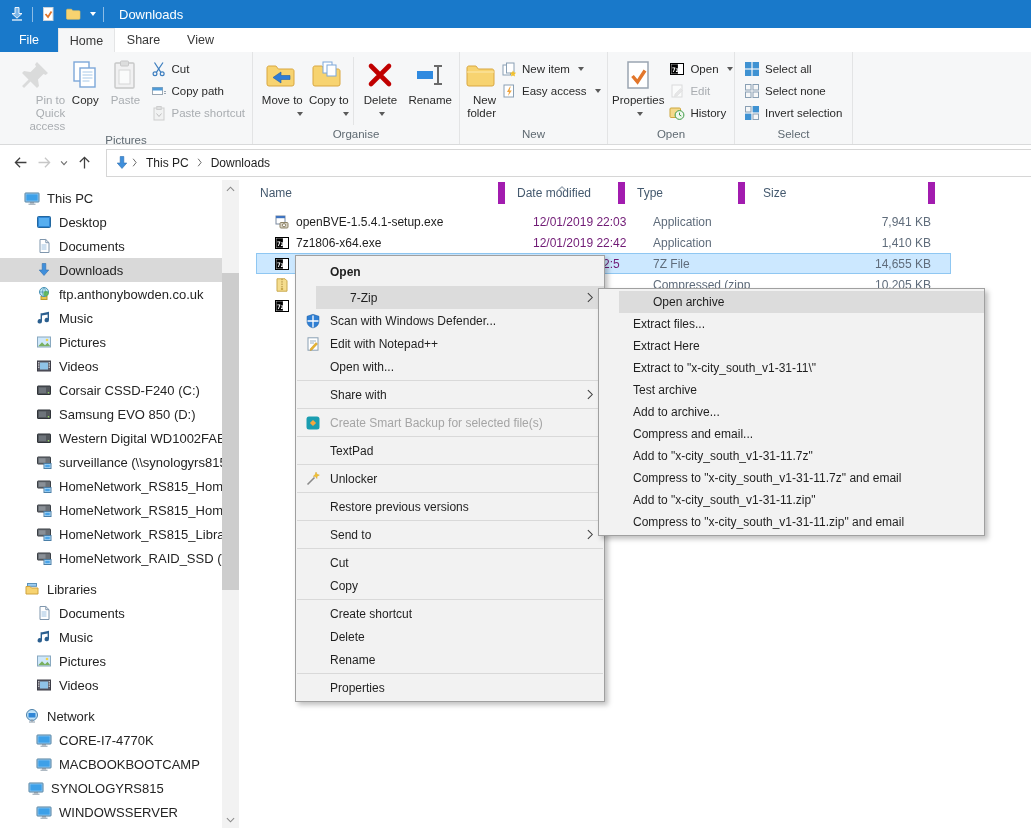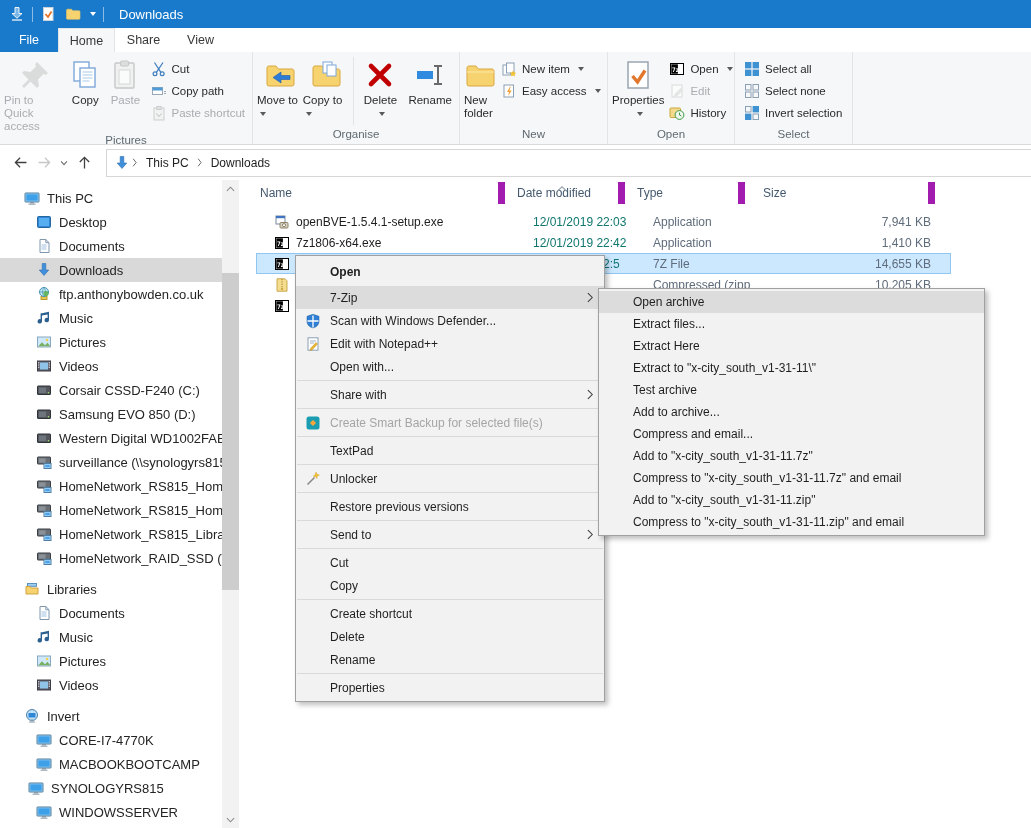--- a/index.html
+++ b/index.html
@@ -19,21 +19,21 @@
   .tabrow{position:absolute;top:28px;left:0;right:0;height:24px;background:#fff;display:flex;}
   .tab{height:24px;display:flex;align-items:center;justify-content:center;font-size:12.5px;color:#383838;width:57px;box-sizing:border-box;}
   .tab-file{background:#1979ca;color:#fff;width:58px;}
   .tab.active{background:#f6f7f8;border:1px solid #e4e5e6;border-bottom:none;}
 
   
   .ribbon{position:absolute;top:52px;left:0;right:0;height:93px;background:#f6f7f8;border-bottom:1px solid #d9dadb;display:flex;box-sizing:border-box;}
   .rgroup{height:100%;border-right:1px solid #e3e4e5;display:flex;flex-direction:column;box-sizing:border-box;flex:none;}
   .rbody{flex:1;display:flex;align-items:flex-start;padding:3px 2px 0 4px;}
   .rlabel{height:17px;text-align:center;font-size:11.5px;color:#5f6a72;line-height:15px;}
-  .rbig{display:flex;flex-direction:column;align-items:center;text-align:left;font-size:11.5px;
+  .rbig{display:flex;flex-direction:column;align-items:center;text-align:right;font-size:11.5px;
     color:#2a2a2a;line-height:13px;padding-top:2px;width:46px;}
   .rbig .ic32{height:36px;}
   .rbiglbl{margin-top:1px;}
   .rsmallcol{display:flex;flex-direction:column;padding-top:3px;}
   .rsmall{display:flex;align-items:center;gap:5px;height:22px;font-size:11.5px;color:#2a2a2a;padding:0 5px;white-space:nowrap;}
   .caret{display:inline-block;width:0;height:0;border-left:3px solid transparent;border-right:3px solid transparent;border-top:4px solid #5a5a5a;margin-left:3px;vertical-align:middle;}
   .disabled{color:#a9adb1;}
   .disabled svg{filter:grayscale(1);opacity:.5;}
   .rdiv{width:1px;background:#e3e4e5;align-self:stretch;margin:2px 4px;}
   [data-name="ribbon-group-clipboard"]{width:253px;}
@@ -71,32 +71,32 @@
   .fcell{display:flex;align-items:center;border-right:7px solid #a21caf;box-sizing:border-box;position:relative;}
   .fc-name{width:265px;padding-left:20px;}
   .fc-date{width:120px;padding-left:12px;}
   .fc-type{width:120px;padding-left:12px;}
   .fc-size{width:190px;padding-left:18px;}
   .sortmark{position:absolute;top:-2px;left:50%;margin-left:-5px;}
   .frows{position:absolute;top:31px;left:16px;}
   .frow{height:21px;display:flex;align-items:center;width:695px;color:#1e1e1e;box-sizing:border-box;}
   .frow.sel{background:#cce8ff;box-shadow:inset 0 0 0 1px #8fc7f2;}
   .c-name{width:265px;display:flex;align-items:center;gap:6px;padding-left:18px;box-sizing:border-box;white-space:nowrap;overflow:hidden;}
-  .c-date{width:120px;padding-left:12px;box-sizing:border-box;color:#0f766e;white-space:nowrap;}
+  .c-date{width:120px;padding-left:12px;box-sizing:border-box;color:#701a75;white-space:nowrap;}
   .c-type{width:120px;padding-left:12px;box-sizing:border-box;color:#5f6c7b;white-space:nowrap;overflow:hidden;}
   .c-size{width:190px;padding-right:20px;box-sizing:border-box;color:#5f6c7b;text-align:right;white-space:nowrap;}
 
   
   .menu{position:absolute;background:#f2f2f2;border:1px solid #a0a0a0;box-shadow:3px 3px 5px rgba(0,0,0,.25);padding:2px 0;box-sizing:border-box;}
   .ctxmenu{left:295px;top:255px;width:310px;z-index:5;}
   .submenu{left:598px;top:288px;width:387px;z-index:6;}
   .mitem{height:23px;display:flex;align-items:center;font-size:12px;color:#1f1f1f;position:relative;padding:0 10px 0 34px;}
   .submenu .mitem{height:22px;}
   .mitem.bold{font-weight:bold;height:28px;}
-  .mitem.hl{background:#dcdcdc;}
+  .mitem.hl{background:#dcdcdc;margin-left:20px;}
   .mitem.dis{color:#a5a5a5;}
   .micon{position:absolute;left:9px;top:50%;margin-top:-8px;width:16px;height:16px;}
   .mchev{margin-left:auto;display:flex;align-items:center;}
   .msep{height:1px;background:#d9d9d9;margin:2px 1px;}
 </style>
 </head>
 <body>
 
 <div class="window" data-name="explorer-window">
 
@@ -652,21 +652,21 @@
       </div>
       <div class="sitem gap" data-name="sidebar-item-network" style="padding-left: 24px;">
         <span class="ic ic16" data-name="net-icon">
           <svg viewBox="0 0 16 16">
             <circle cx="8" cy="7" r="5.5" fill="#bfe2f8" stroke="#4a7fa8"></circle>
             <rect x="4.5" y="5" width="7" height="4.5" fill="#2f86d6"></rect>
             <path d="M7 11.5h2v2H7z" fill="#8a9aa8"></path>
             <path d="M5 14h6" stroke="#8a9aa8"></path>
           </svg>
         </span>
-        <span data-name="sidebar-item-label">Invert</span>
+        <span data-name="sidebar-item-label">Network</span>
       </div>
       <div class="sitem" data-name="sidebar-item-core-i7-4770k" style="padding-left: 36px;">
         <span class="ic ic16" data-name="pc-icon">
           <svg viewBox="0 0 16 16">
             <rect x="1" y="3" width="14" height="9" rx=".5" fill="#9fd0f5" stroke="#4f7f9f"></rect>
             <rect x="2.3" y="4.3" width="11.4" height="6.4" fill="#3da0e8"></rect>
             <path d="M6 12h4v1.5H6z" fill="#8a9aa8"></path>
             <path d="M4.5 14.2h7" stroke="#8a9aa8"></path>
           </svg>
         </span>

